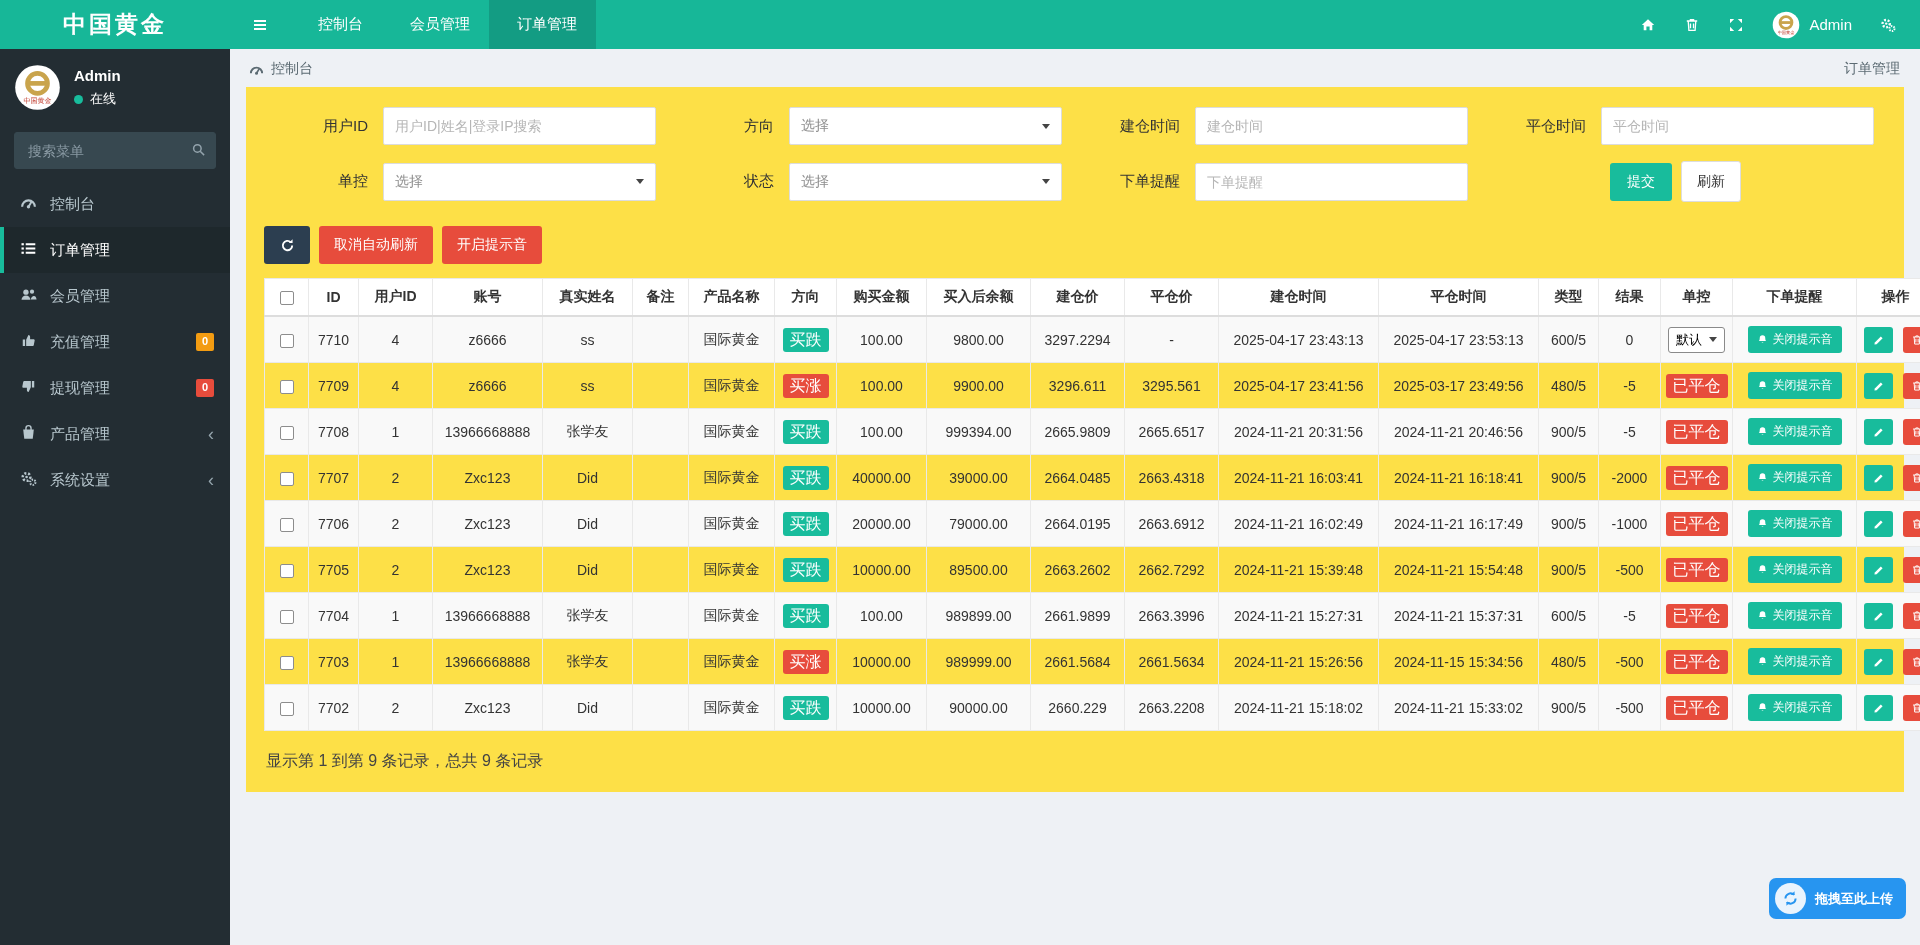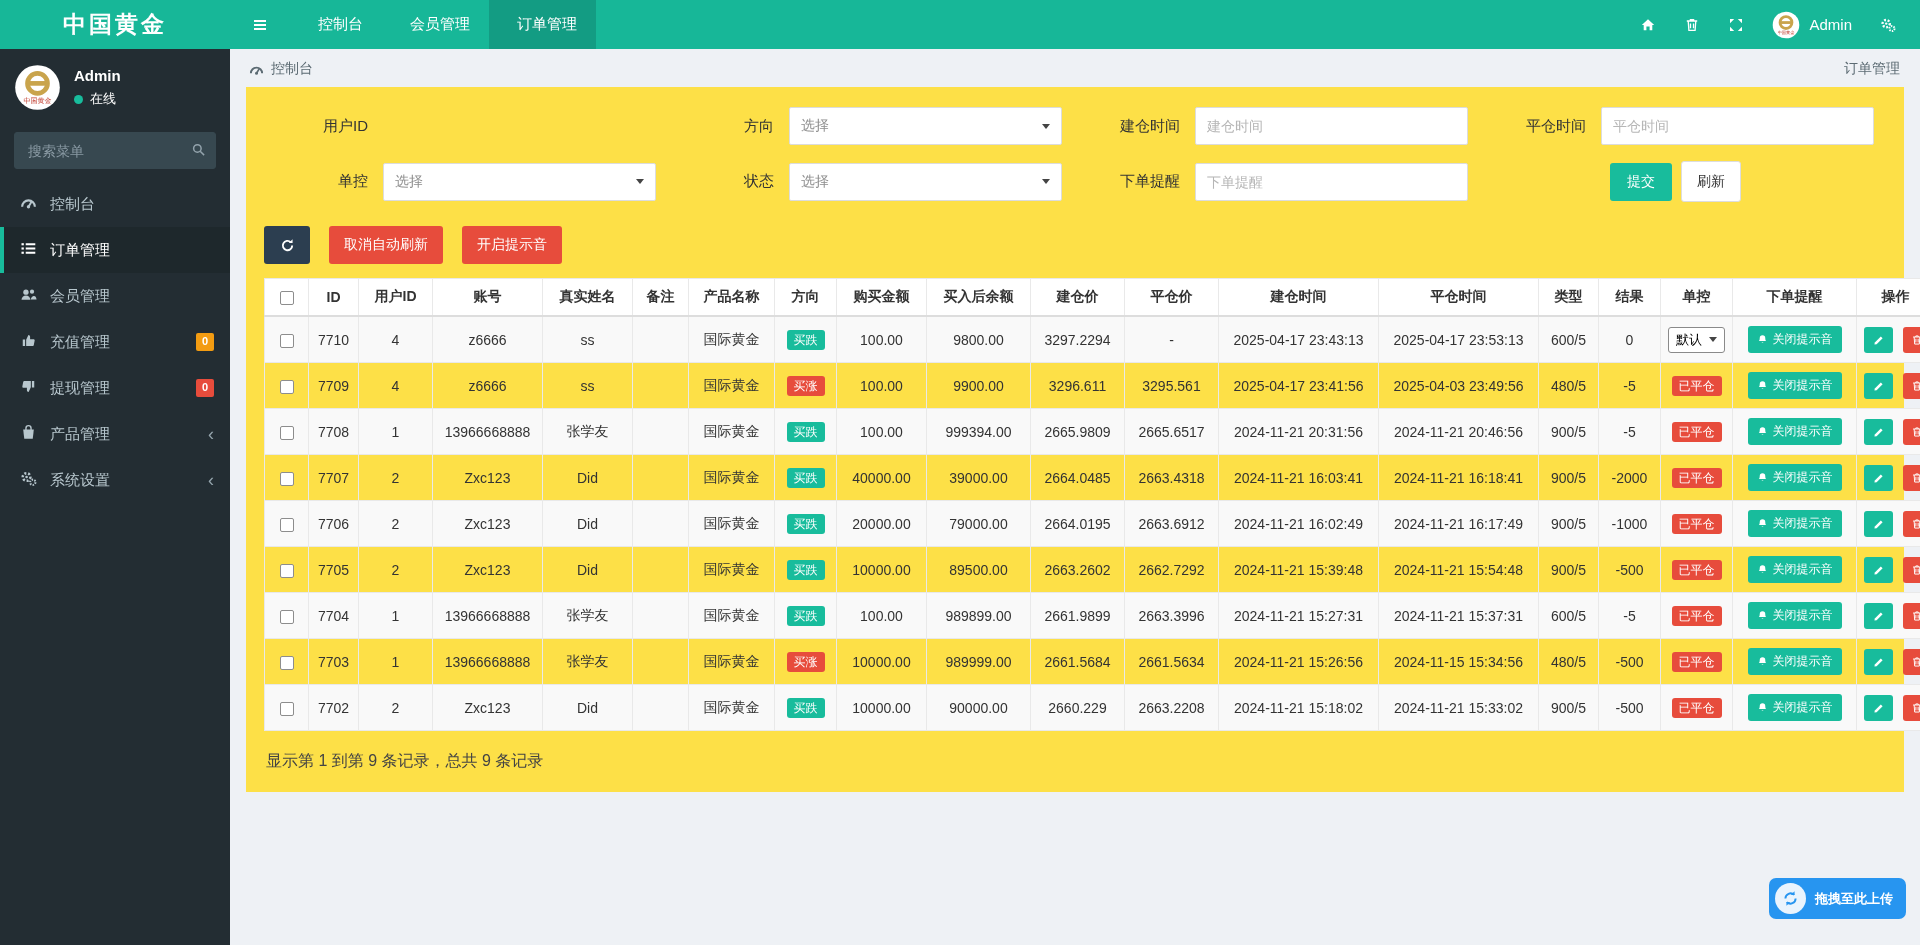--- a/index.html
+++ b/index.html
@@ -84,35 +84,35 @@
     background:#fff; cursor:pointer;
   }
   .caret { width:0; height:0; border-left:4px solid transparent; border-right:4px solid transparent; border-top:5px solid #444; }
   .fbuttons { display:flex; gap:9px; }
   .fbuttons .spacer { width:107px; flex:none; }
   .btn { border:none; border-radius:3px; font-size:14px; cursor:pointer; font-family:inherit; }
   .btn-submit { background:#18bc9c; color:#fff; height:38px; padding:0 17px; }
   .btn-plain { background:#fff; color:#333; border:1px solid #ddd; height:41px; padding:0 15px; }
 
   
-  .toolbar { display:flex; gap:19px; margin:22px 0 14px; }
+  .toolbar { display:flex; gap:9px; margin:22px 0 14px; }
   .btn-navy { background:#2c3e50; color:#fff; width:46px; height:38px; display:flex; align-items:center; justify-content:center; }
   .btn-navy svg { width:15px; height:15px; }
   .btn-red { background:#e74c3c; color:#fff; height:38px; padding:0 15px; }
 
   
   table { width:100%; border-collapse:collapse; table-layout:fixed; }
   th, td {
     border:1px solid #e9e9e9; text-align:center; padding:9px 4px;
     font-size:14px; color:#333; overflow:hidden; white-space:nowrap;
   }
   th { font-weight:bold; border-bottom:2px solid #ddd; background:#fff; }
   tbody tr:nth-child(odd) { background:#f9f9f9; }
   .cb { display:inline-block; width:14px; height:14px; border:1px solid #8d8d8d; border-radius:2px; background:#fff; vertical-align:middle; cursor:pointer; }
-  .badge { display:inline-block; border-radius:3px; color:#fff; font-size:12px; padding:4px 7px; line-height:1; }
+  .badge { display:inline-block; border-radius:3px; color:#fff; font-size:16px; padding:4px 7px; line-height:1; }
   .dir-down { background:#18bc9c; }
   .dir-up { background:#e74c3c; }
   .closed { background:#e74c3c; }
   .sel-mini {
     display:inline-flex; align-items:center; gap:7px; border:1px solid #8a8a8a; border-radius:3px;
     padding:3px 7px; font-size:13px; background:#fff; color:#000; cursor:pointer;text-align:right;
   }
   .btn-reminder {
     background:#18bc9c; color:#fff; border:none; border-radius:3px; font-size:12px;
     padding:5px 9px; display:inline-flex; align-items:center; gap:5px; cursor:pointer; font-family:inherit;
@@ -328,20 +328,21 @@
         <span>控制台</span>
       </span>
       <span>订单管理</span>
     </div>
 
     <div class="card">
 
       <div class="filters">
         <div class="fgroup">
           <label class="flabel">用户ID</label>
+          <input class="fctrl" placeholder="用户ID|姓名|登录IP搜索" style="">
         </div>
         <div class="fgroup">
           <label class="flabel">方向</label>
           <div class="fctrl sel">
             <span>选择</span>
               <span class="caret"></span>
           </div>
         </div>
         <div class="fgroup">
           <label class="flabel">建仓时间</label>
@@ -491,21 +492,21 @@
     <td>z6666</td>
     <td>ss</td>
     <td></td>
     <td>国际黄金</td>
     <td><span class="badge dir dir-up">买涨</span></td>
     <td>100.00</td>
     <td>9900.00</td>
     <td>3296.611</td>
     <td>3295.561</td>
     <td>2025-04-17 23:41:56</td>
-    <td>2025-04-03 23:49:56</td>
+    <td>2025-03-17 23:49:56</td>
     <td>480/5</td>
     <td>-5</td>
     <td class="ctl-cell"><span class="badge closed">已平仓</span></td>
     <td>
       <button class="btn-reminder">
         <span data-icon="bell">
                     <svg viewBox="0 0 16 16">
                       <path d="M8 1.8a4 4 0 0 1 4 4c0 3.1.8 3.9 1.4 4.4H2.6C3.2 9.7 4 8.9 4 5.8a4 4 0 0 1 4-4z" fill="currentColor"></path>
                       <path d="M6.7 11.6a1.4 1.4 0 0 0 2.6 0z" fill="currentColor"></path>
                     </svg>

